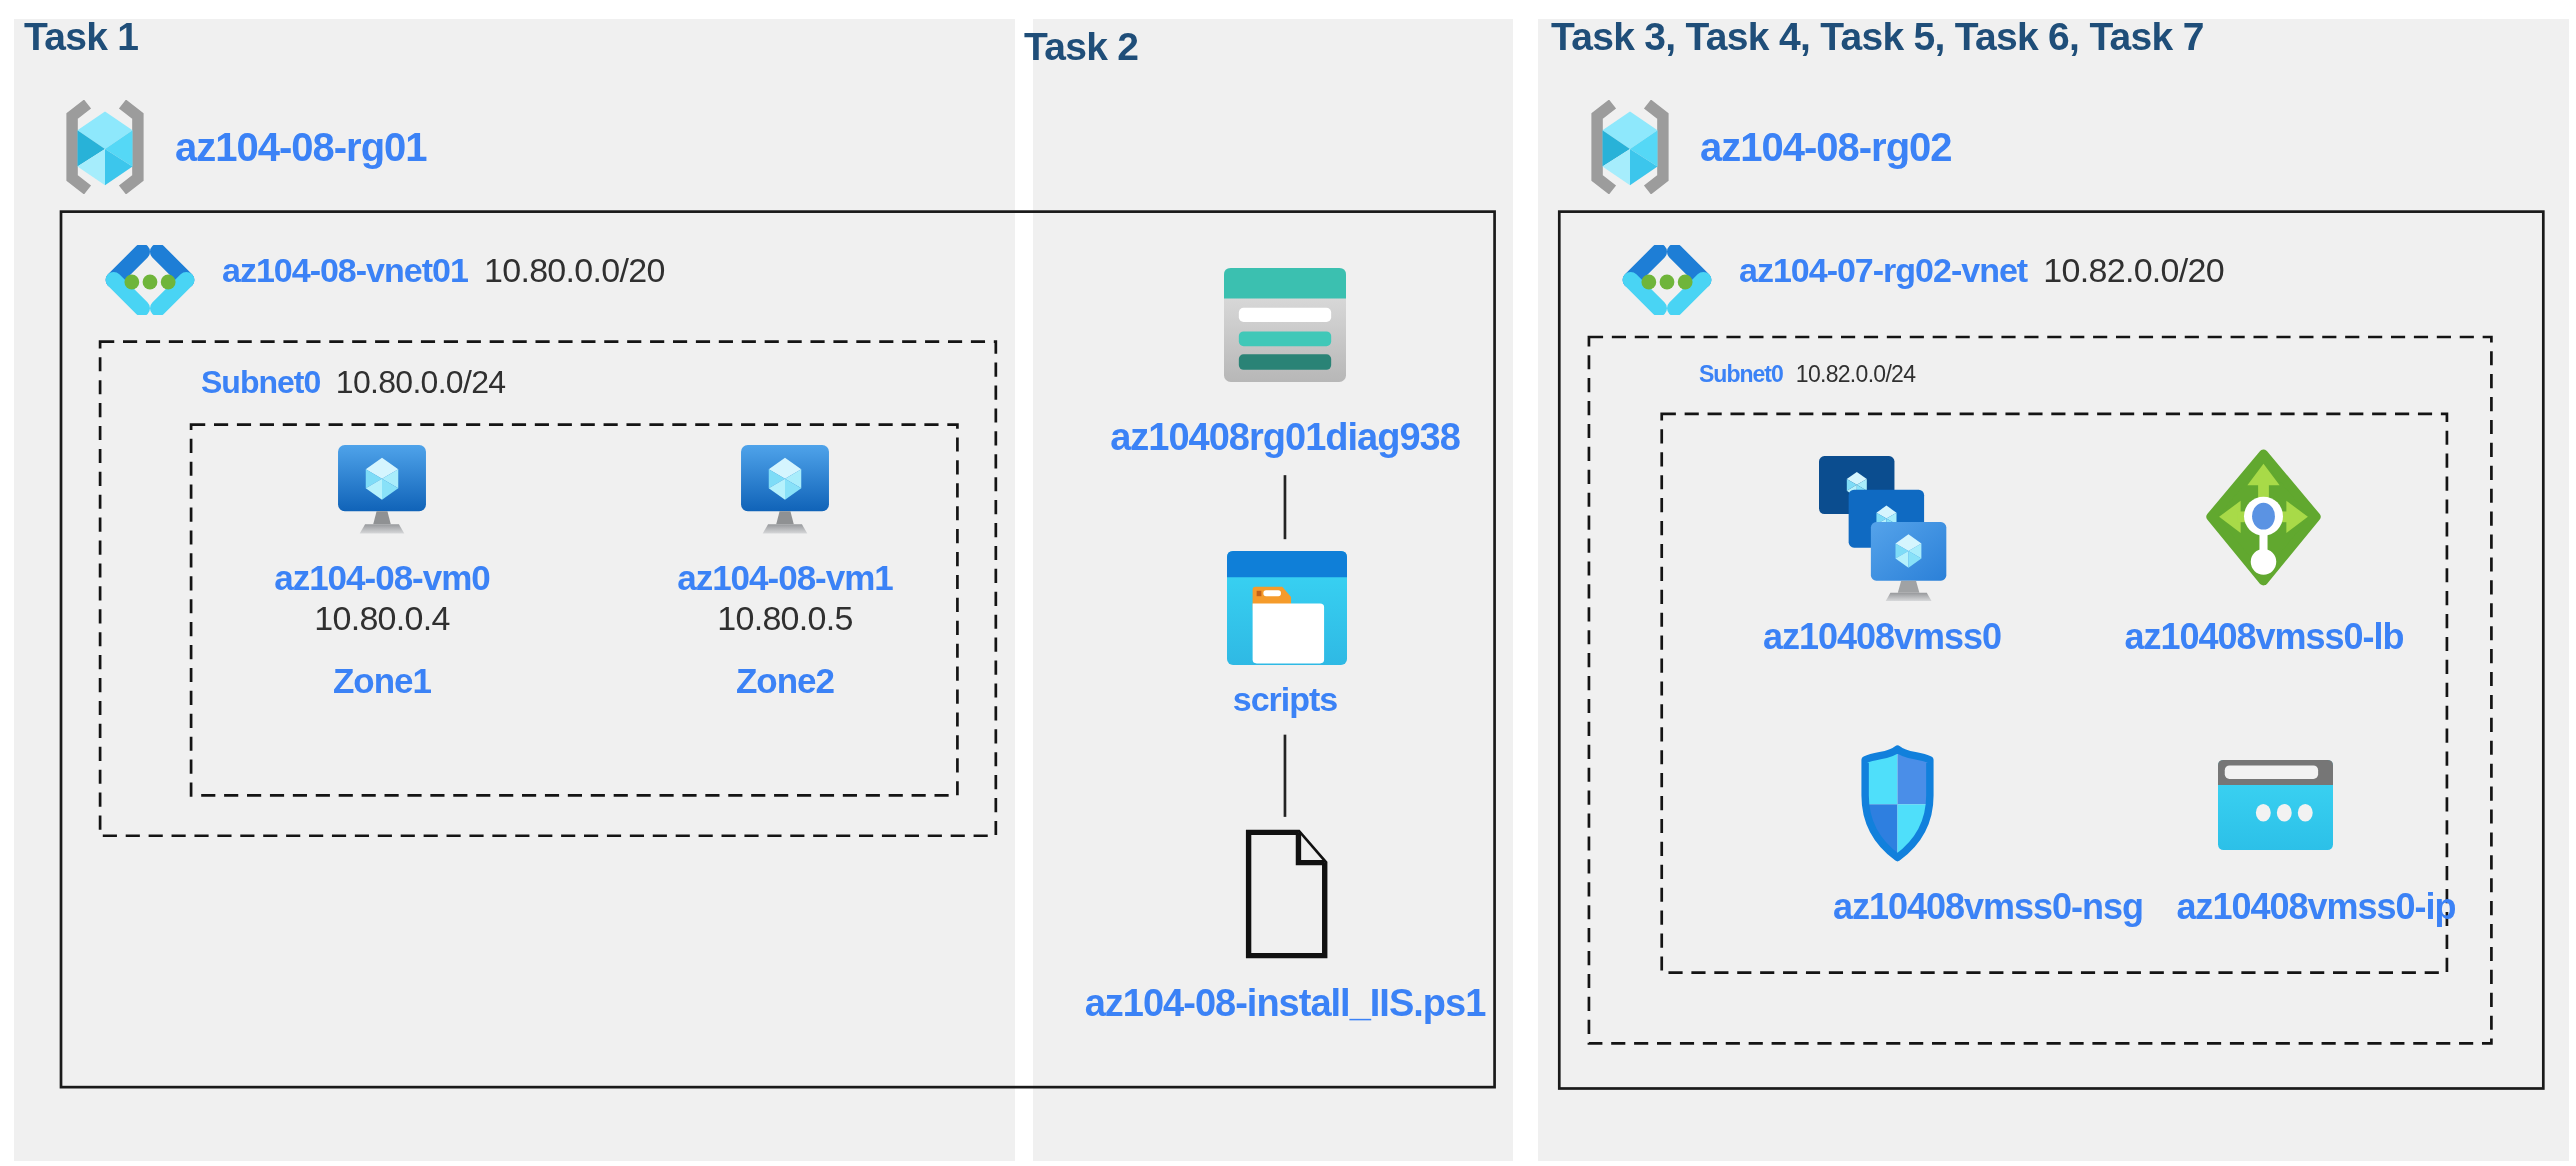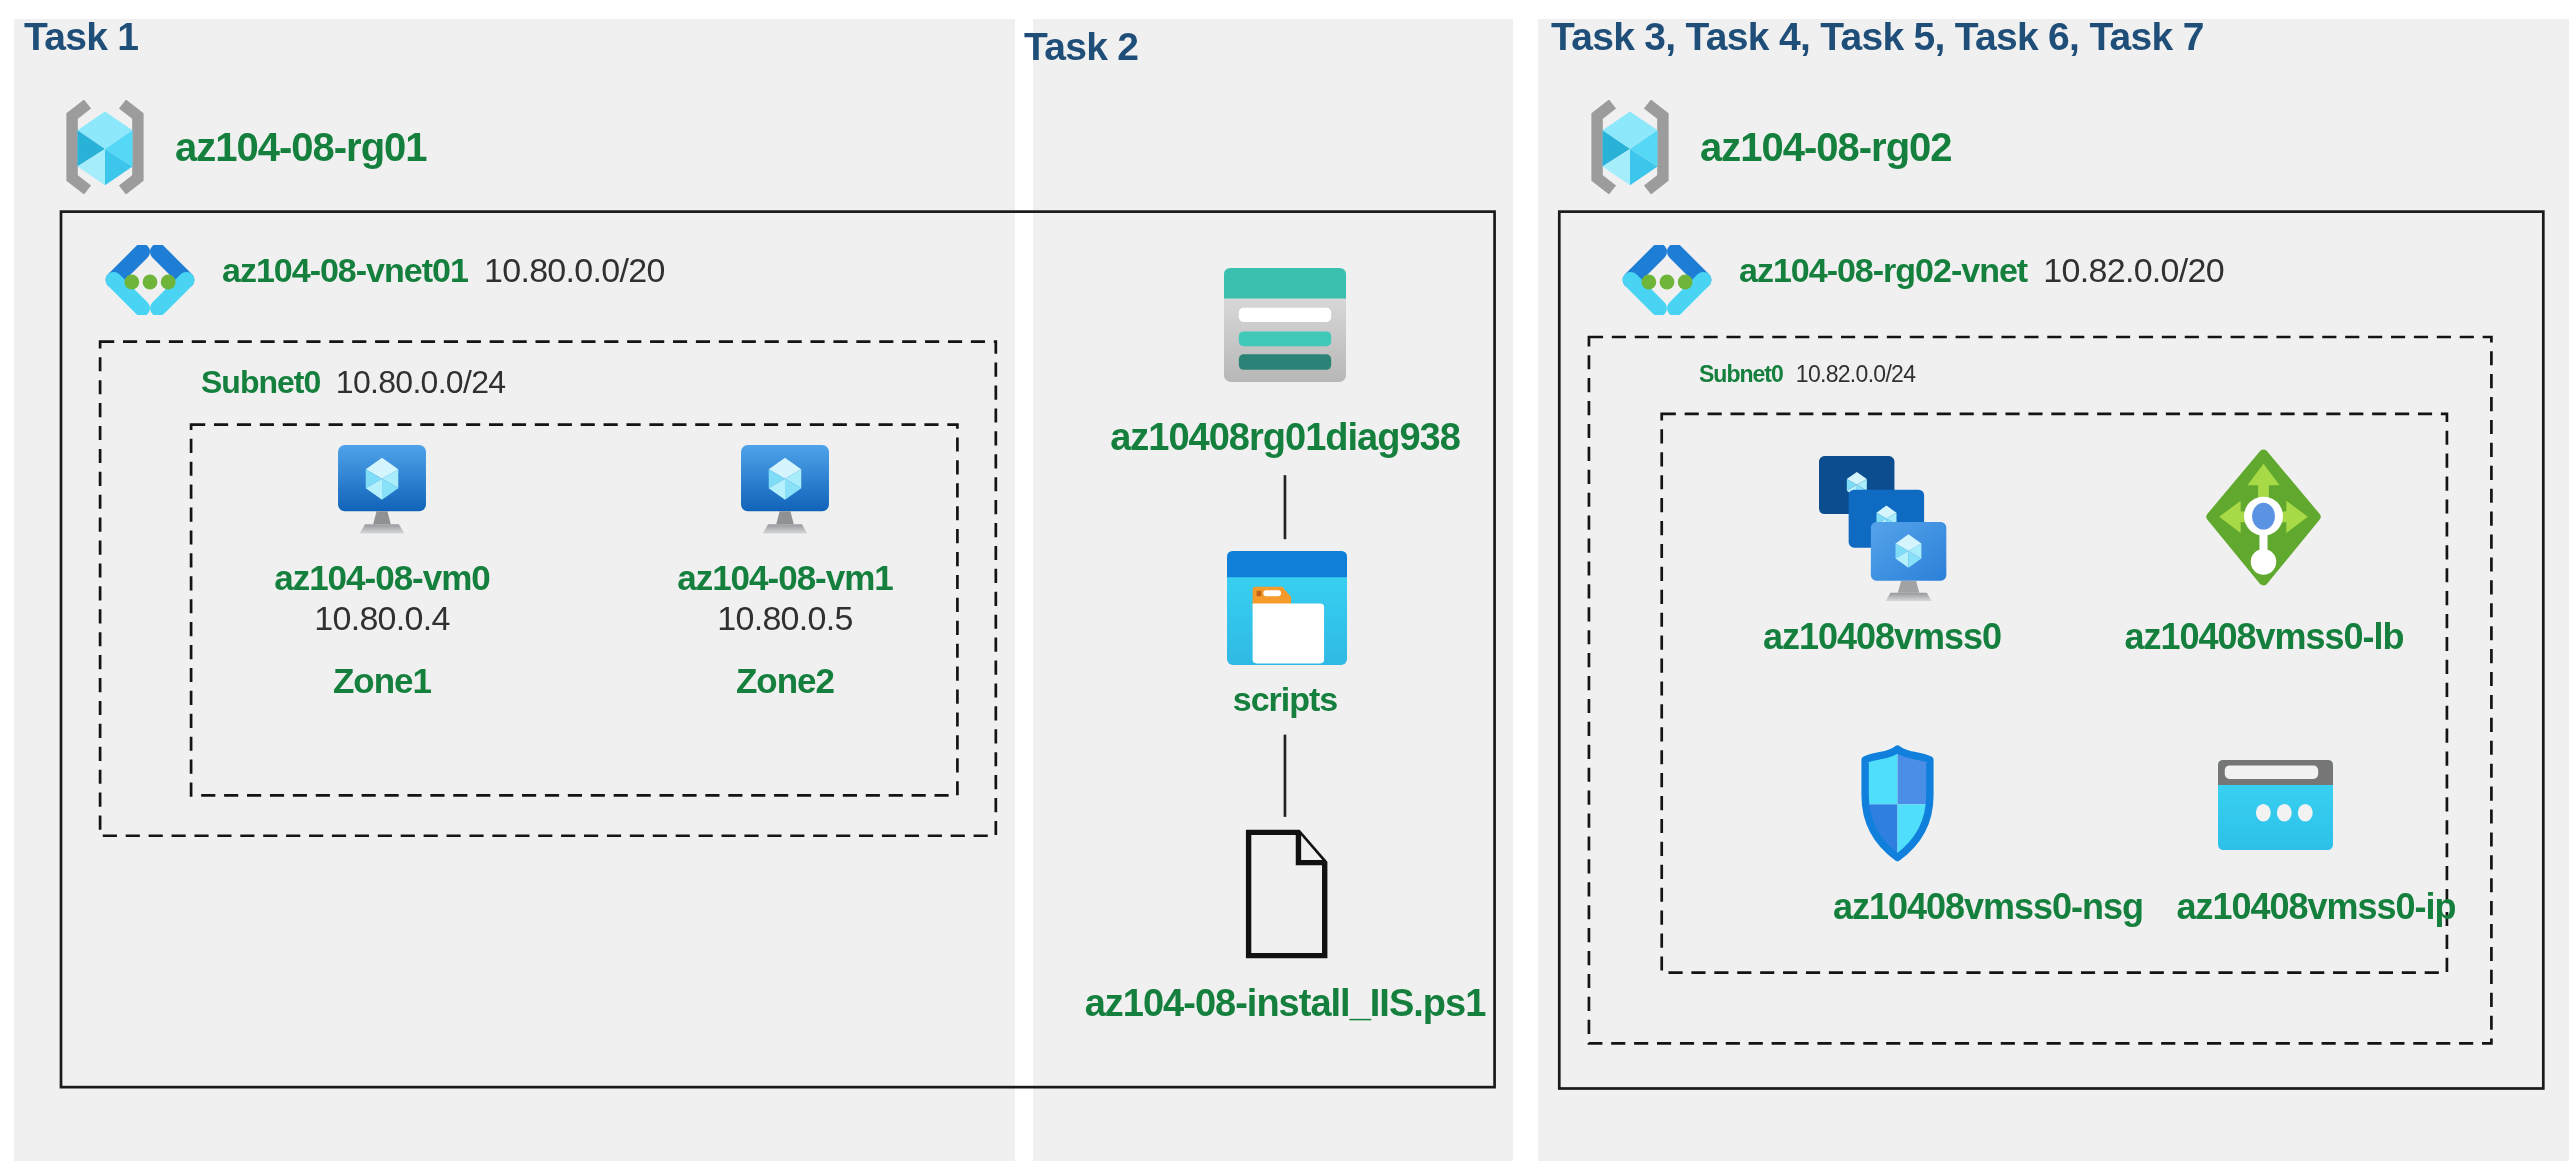--- a/index.html
+++ b/index.html
@@ -1,21 +1,21 @@
 <!DOCTYPE html>
 <html style="font-size:10.8px"><head>
 <meta charset="utf-8">
 <style>
   html,body{margin:0;padding:0;background:#ffffff;font-family:"Liberation Sans",sans-serif;}
   #canvas{position:relative;width:2576px;height:1166px;background:#ffffff;overflow:hidden;}
   .panel{position:absolute;top:19px;height:1142px;background:#f0f0f0;}
   .abs{position:absolute;}
   .ttl{position:absolute;font-size:39px;font-weight:bold;color:#1f4e79;letter-spacing:-0.7px;white-space:nowrap;line-height:1.1;}
   .lbl{position:absolute;white-space:nowrap;line-height:1;color:#0b0b0b;}
-  .b{font-weight:bold;letter-spacing:-1px;color:#15803d;}
+  .b{font-weight:bold;letter-spacing:-1px;color:#3b82f6;}
   .r{font-weight:400;letter-spacing:-0.7px;color:#303030;}
   .ctr{transform:translateX(-50%);text-align:center;}
   svg{display:block;}
 </style>
 </head>
 <body>
 
 <div id="canvas">
 
   <svg width="0" height="0" style="position:absolute" aria-hidden="true">
@@ -165,21 +165,21 @@
   <svg class="abs" style="left:1617px;top:245px;" width="100" height="70" viewBox="0 0 148 104">
     <path d="M62,10 L20,52" stroke="#1e7ed6" stroke-width="24" stroke-linecap="round" fill="none"></path>
     <path d="M20,52 L62,94" stroke="#49d4f4" stroke-width="24" stroke-linecap="round" fill="none"></path>
     <path d="M86,10 L128,52" stroke="#1e7ed6" stroke-width="24" stroke-linecap="round" fill="none"></path>
     <path d="M128,52 L86,94" stroke="#49d4f4" stroke-width="24" stroke-linecap="round" fill="none"></path>
     <circle cx="47" cy="55" r="11" fill="#6fb53a"></circle>
     <circle cx="74" cy="55" r="11" fill="#6fb53a"></circle>
     <circle cx="101" cy="55" r="11" fill="#6fb53a"></circle>
   </svg>
   <div class="lbl" style="left:1739px;top:253px;font-size:34px;">
-    <span class="b">az104-08-rg02-vnet</span>
+    <span class="b">az104-07-rg02-vnet</span>
     <span class="r" style="margin-left:6.7px;">10.82.0.0/20</span>
   </div>
 
   <div class="lbl" style="left:1699px;top:363px;font-size:23px;">
     <span class="b">Subnet0</span>
     <span class="r" style="margin-left:6.7px;">10.82.0.0/24</span>
   </div>
 
   <svg class="abs" style="left:1819px;top:456px;" width="128" height="147" viewBox="0 0 190 218">
     <rect x="0" y="0" width="112" height="86" rx="8" fill="#0b4d8f"></rect>

